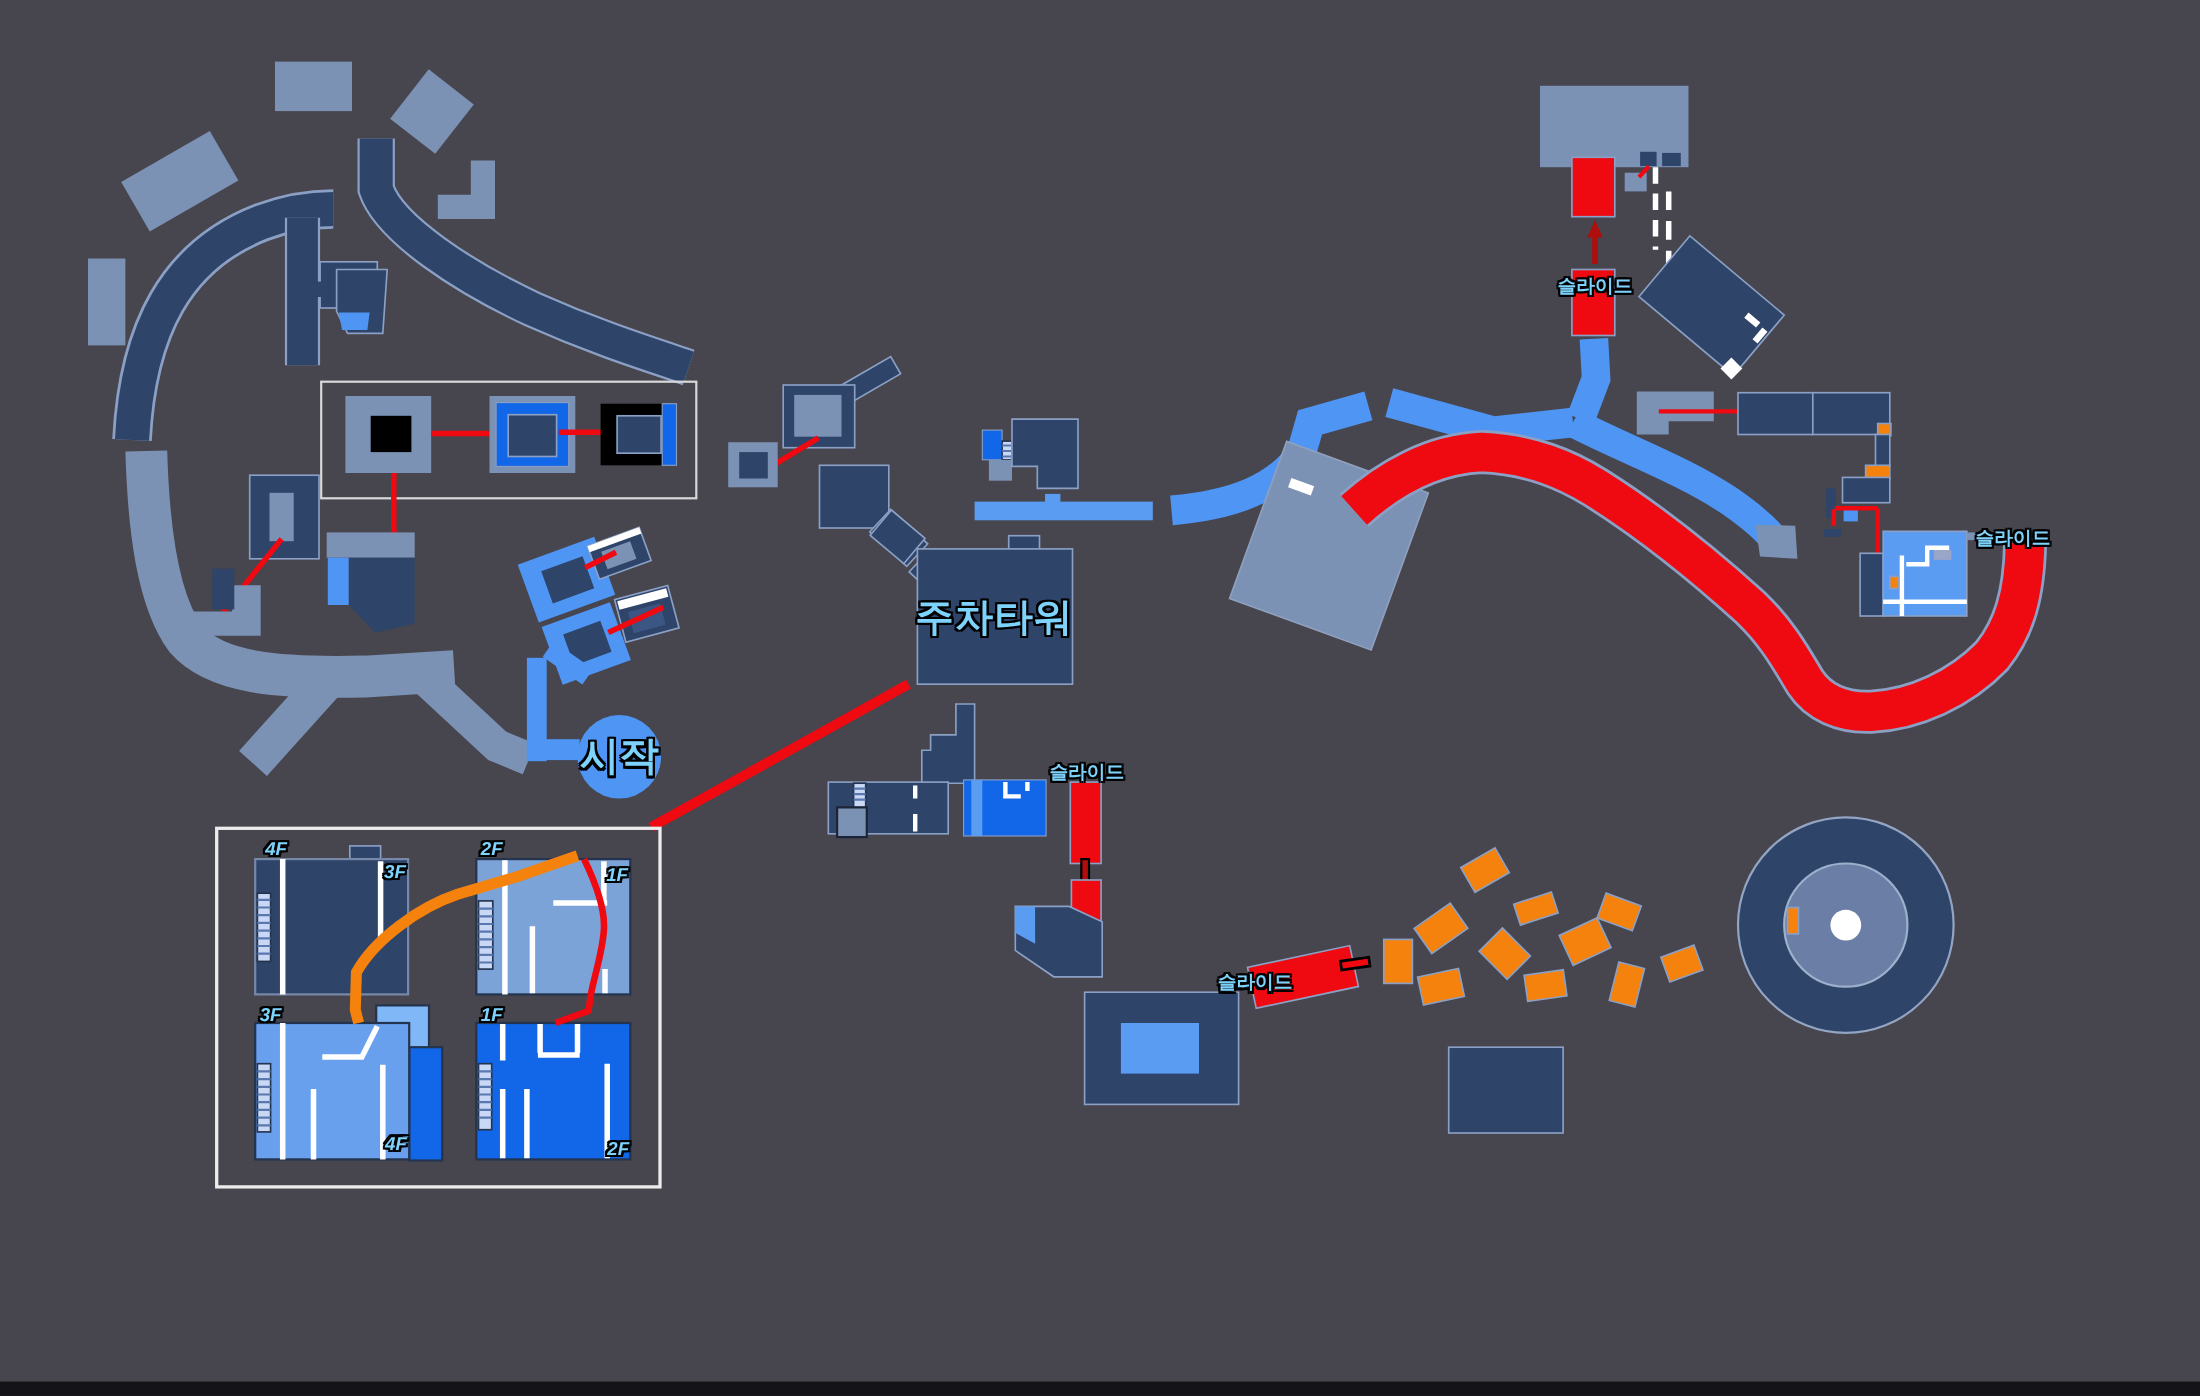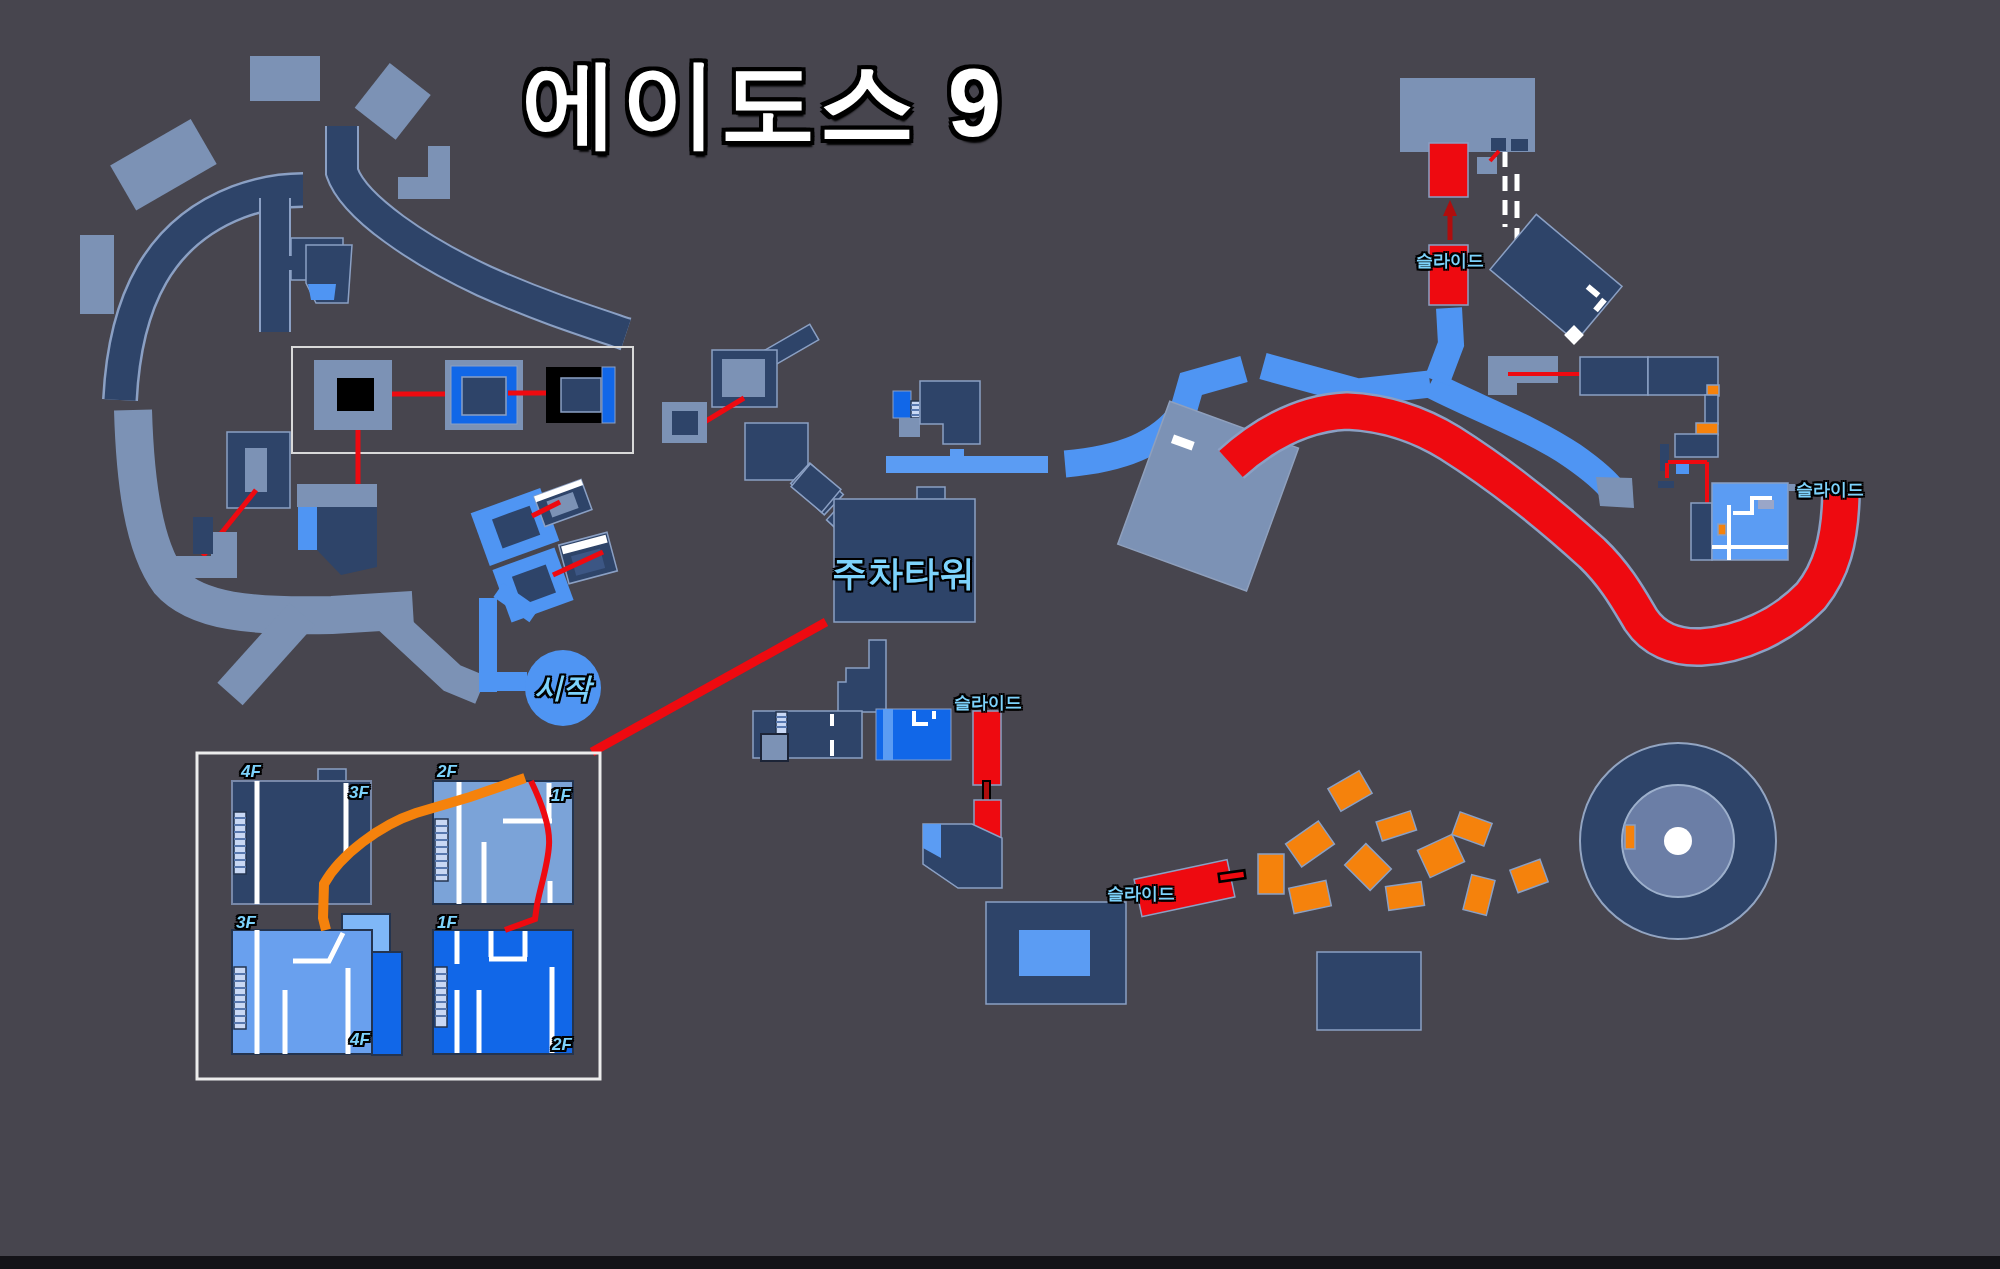--- a/index.html
+++ b/index.html
@@ -27,21 +27,21 @@
   .s-ladder{stroke:var(--ladderTick);stroke-width:2px;fill:none;}
   .f-ladder{fill:var(--ladderBg);stroke:var(--insetStroke);stroke-width:1.5px;}
   
   .lbl{position:absolute;transform:translate(-50%,-50%);color:#7dd3fc;font-weight:bold;
        white-space:nowrap;z-index:5;
        text-shadow:-2px -2px 0 #000,2px -2px 0 #000,-2px 2px 0 #000,2px 2px 0 #000,
                    0 -2px 0 #000,0 2px 0 #000,-2px 0 0 #000,2px 0 0 #000;}
   .lbl-small{font-size:17px;}
   .lbl-floor{font-size:17px;font-style:italic;}
   .lbl-tower{font-size:35px;letter-spacing:1px;}
-  .lbl-start{font-size:28px;font-style:italic;}
+  .lbl-start{font-size:36px;}
   #map-title{position:absolute;left:522px;top:40px;color:#fff;font-weight:bold;
        font-size:96px;letter-spacing:3px;white-space:nowrap;z-index:5;
        text-shadow:-4px -4px 0 #000,4px -4px 0 #000,-4px 4px 0 #000,4px 4px 0 #000,
                    0 -4px 0 #000,0 4px 0 #000,-4px 0 0 #000,4px 0 0 #000,2px 6px 2px #000;}
 </style>
 </head>
 <body>
 
 <div id="canvas">
 
@@ -341,23 +341,22 @@
     <path class="s-white" d="M457,931 V964 M457,990 V1053 M479,990 V1053 M552,967 V1053" stroke-width="5"></path>
     <path class="s-white" d="M491,931 V957 M525,931 V957 M489,959 H527" stroke-width="5"></path>
 
     <path class="s-orange" d="M525,778 L470,797 L416,813 C380,825 340,855 324,884 L323,918 L326,930" stroke-width="10"></path>
     <path class="s-red" d="M531,781 C545,810 550,830 549,845 C548,865 540,888 537,905 L535,919 L505,930" stroke-width="6"></path>
   </g>
 
   <rect x="0" y="1256" width="2000" height="13" fill="var(--bottomBar)"></rect>
 </svg>
 
-<div id="map-title">에이도스 9</div>
-
-<div class="lbl lbl-tower" style="left:904px;top:561px;margin-top:12px;">주차타워</div>
+
+<div class="lbl lbl-tower" style="left:904px;top:561px;">주차타워</div>
 <div class="lbl lbl-start" style="left:563px;top:688px;">시작</div>
 
 <div class="lbl lbl-small" style="left:1450px;top:260px;">슬라이드</div>
 <div class="lbl lbl-small" style="left:1830px;top:489px;">슬라이드</div>
 <div class="lbl lbl-small" style="left:988px;top:702px;">슬라이드</div>
 <div class="lbl lbl-small" style="left:1141px;top:893px;">슬라이드</div>
 
 <div class="lbl lbl-floor" style="left:251px;top:772px;">4F</div>
 <div class="lbl lbl-floor" style="left:359px;top:793px;">3F</div>
 <div class="lbl lbl-floor" style="left:447px;top:772px;">2F</div>

